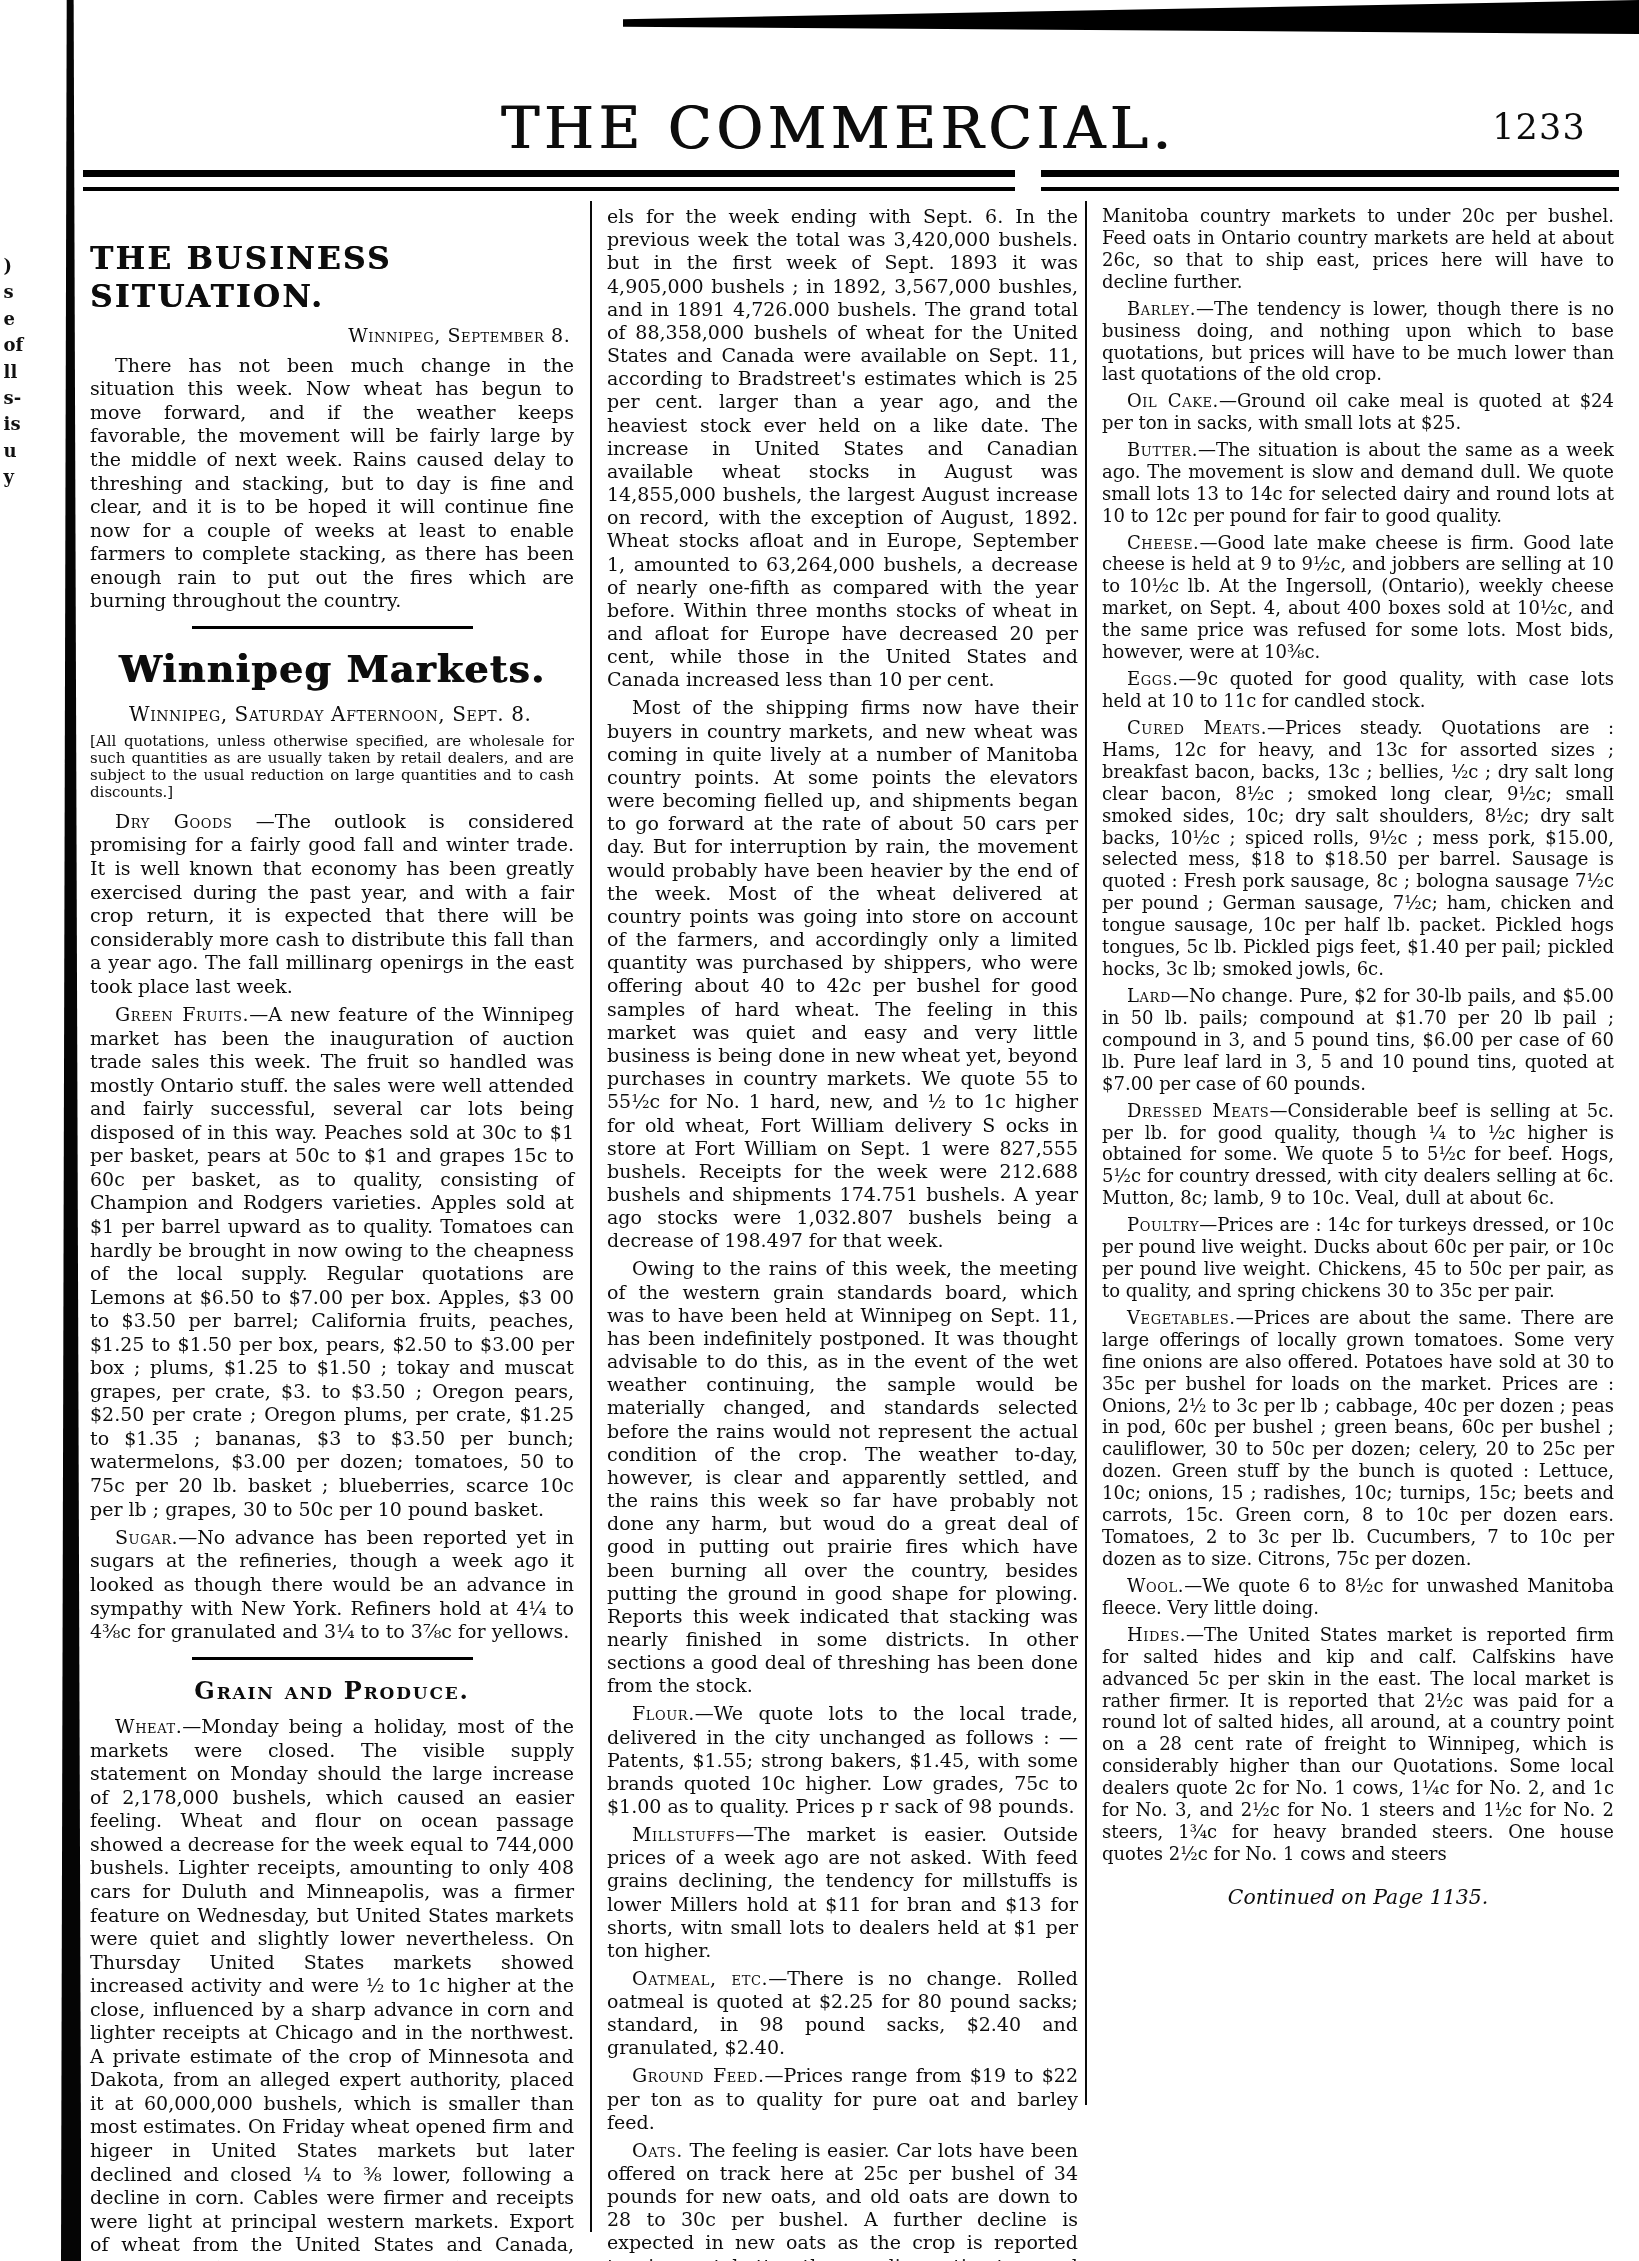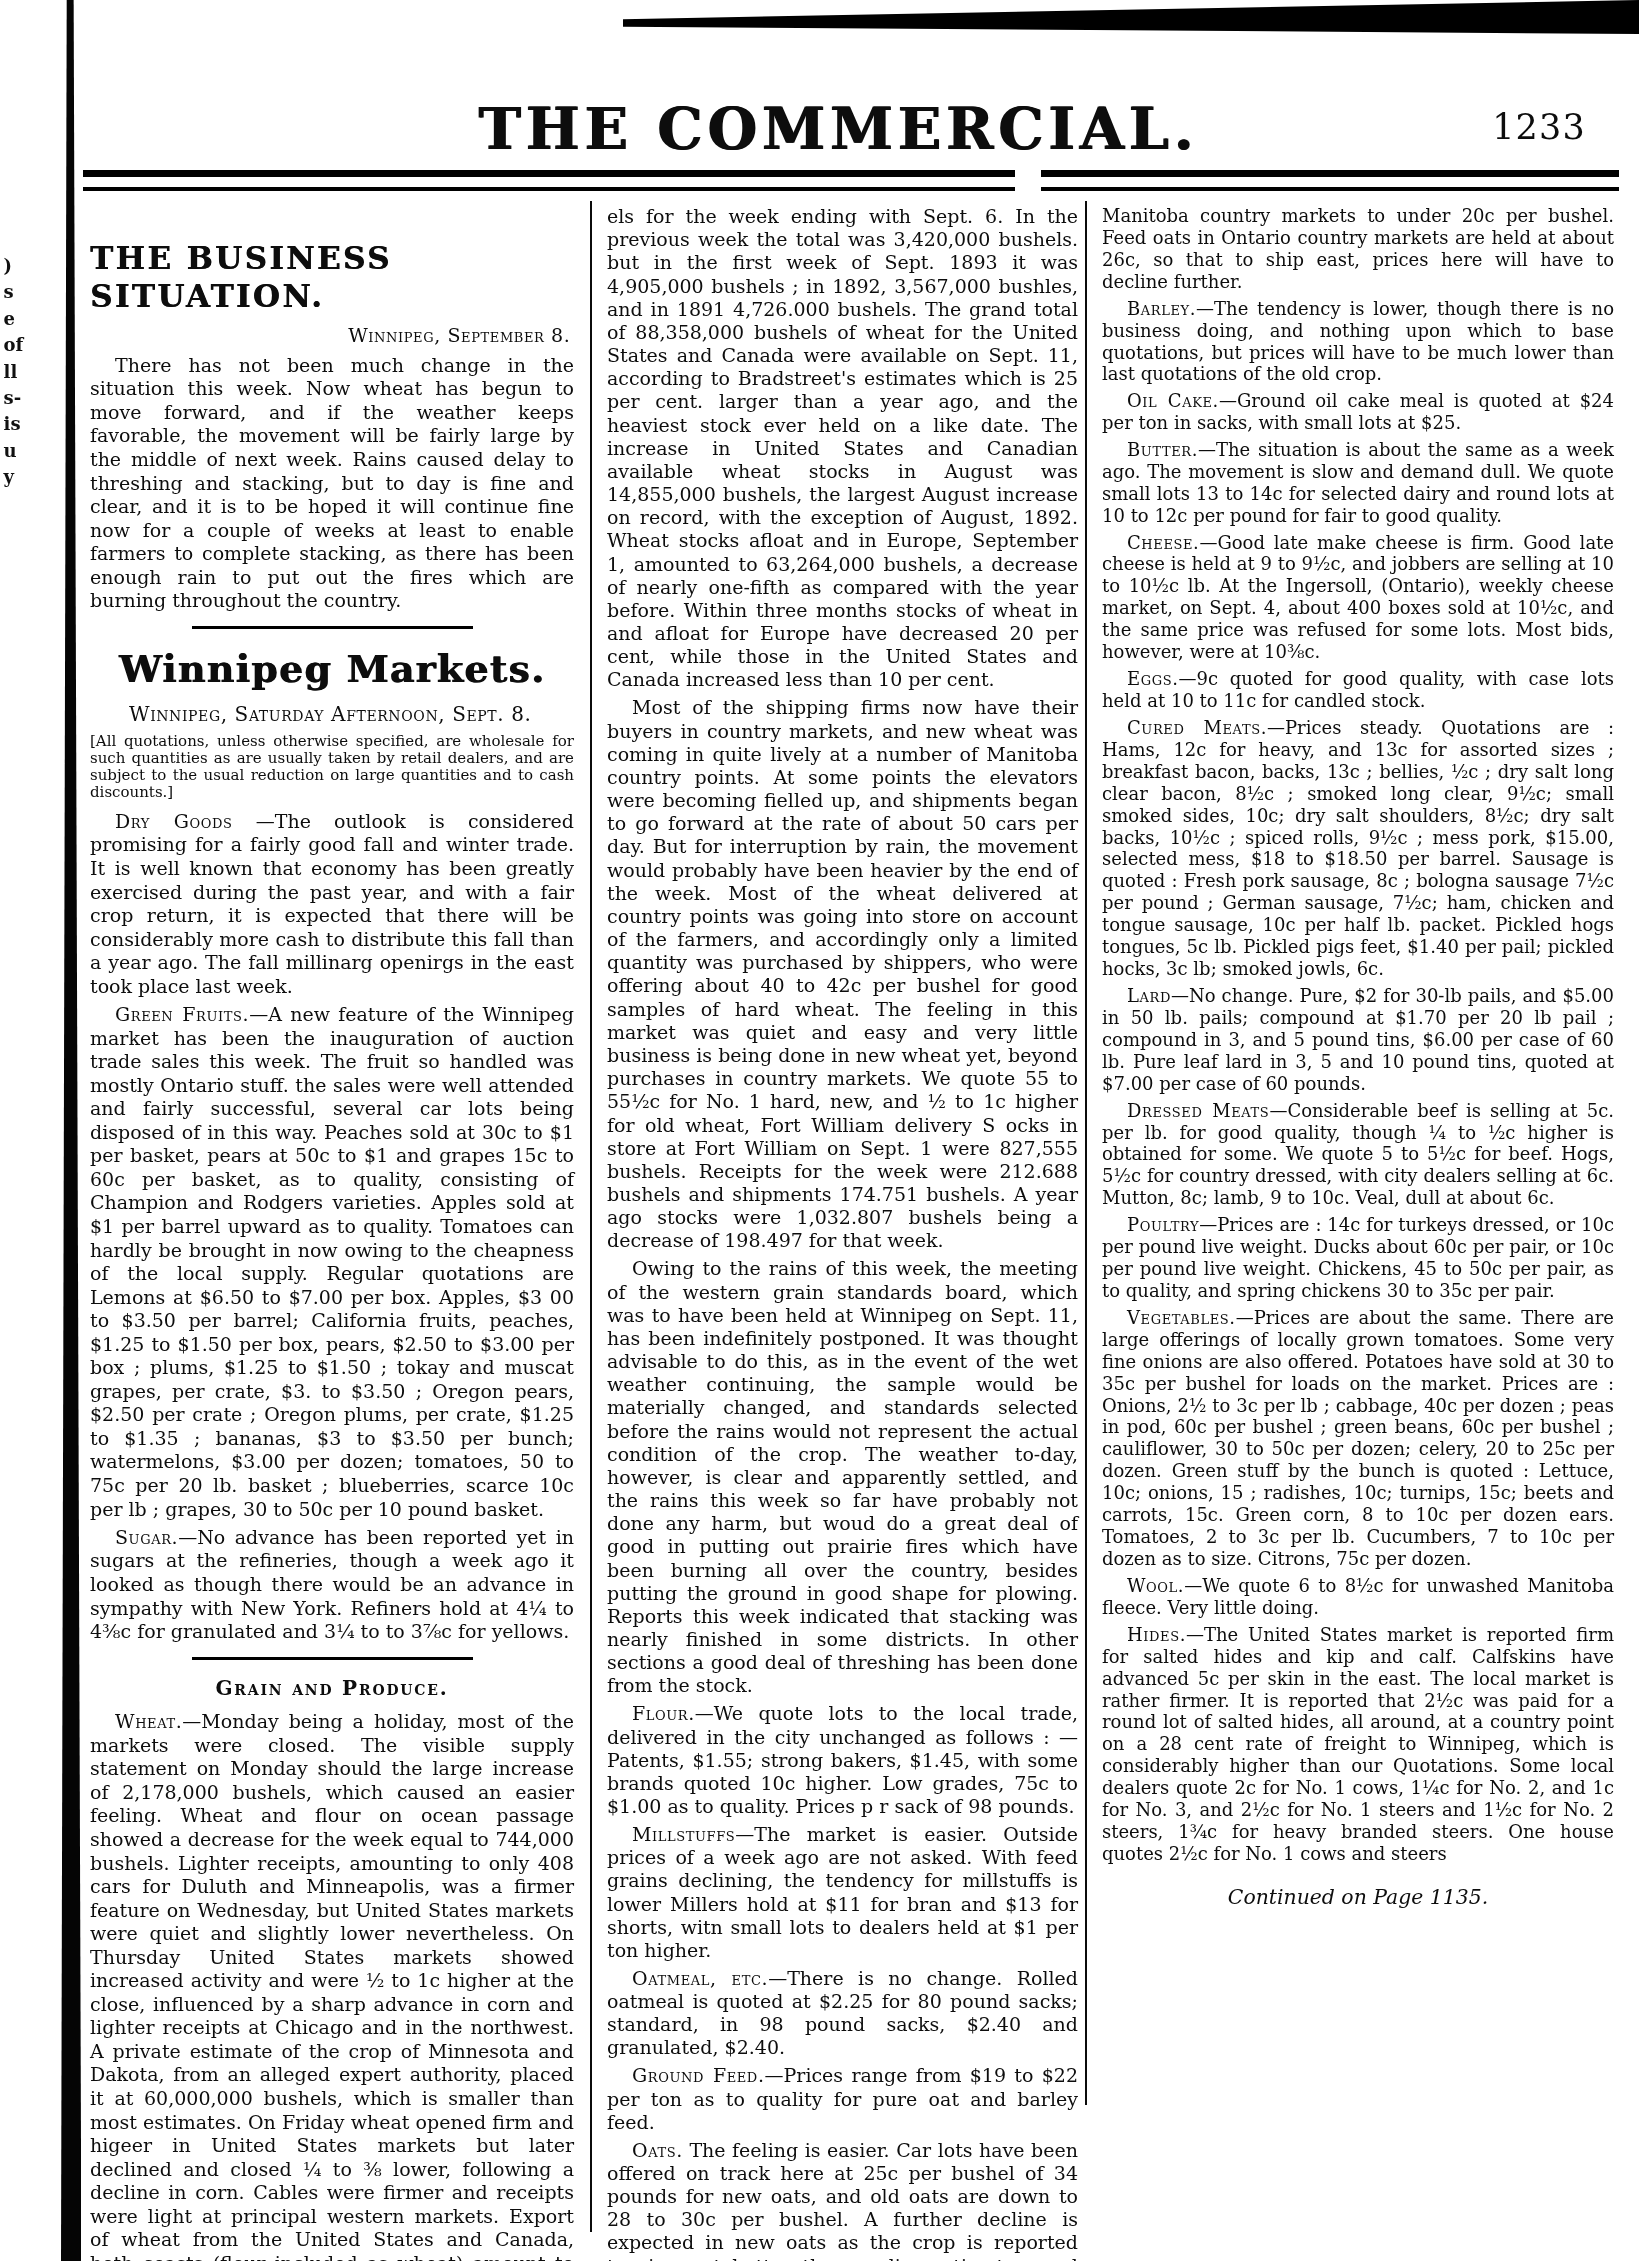--- a/index.html
+++ b/index.html
@@ -21,21 +21,21 @@
     clip-path:polygon(28% 0,62% 0,100% 100%,0 100%);
   }
   .margin-marks{
     position:absolute;left:3.6px;top:257px;width:42px;
     display:flex;flex-direction:column;gap:8.4px;
     font-size:18px;font-weight:bold;color:#111;line-height:1;
   }
   
   .masthead{
     position:absolute;left:371px;top:95px;width:934px;
-    text-align:center;font-size:57px;font-weight:bold;letter-spacing:4.8px;
+    text-align:center;font-size:57px;font-weight:normal;letter-spacing:4.8px;
     text-shadow:1.2px 0 0 currentColor;
   }
   .folio{
     position:absolute;right:54px;top:107px;font-size:35px;letter-spacing:1.2px;
   }
   .head-rule{position:absolute;left:83px;background:#000;}
   .head-rule.r1{top:170px;height:7.2px;width:932px;}
   .head-rule.r1b{top:170px;left:1041px;height:7.2px;width:578px;}
   .head-rule.r2{top:187px;height:4.2px;width:932px;}
   .head-rule.r2b{top:187px;left:1041px;height:4.2px;width:578px;}
@@ -58,21 +58,21 @@
   .markets-title{
     text-align:center;font-weight:bold;font-size:38px;letter-spacing:1.2px;
     margin:15.6px 0 9.6px 0;text-shadow:0.9px 0 0 currentColor;
   }
   .dateline{font-variant:small-caps;letter-spacing:0.6px;margin:0 3.6px 6px 0;}
   .dateline.right{text-align:right;}
   .dateline.center{text-align:center;font-size:20px;}
   .note{font-size:15px;line-height:1.15;margin:0 0 8.4px 0;text-align:justify;}
   .divider{width:281px;height:3.6px;background:#000;margin:13px auto 15.6px auto;}
   .subhead{
-    text-align:center;font-weight:bold;font-size:20px;letter-spacing:1.8px;
+    text-align:center;font-weight:bold;font-size:24px;letter-spacing:1.8px;
     font-variant:small-caps;margin:3.6px 0 9.6px 0;
   }
   .continued{text-align:center;font-style:italic;font-size:20.4px;margin-top:20px;}
 </style>
 </head>
 <body>
 
 <div class="page">
 
   <div class="top-wedge"></div>

